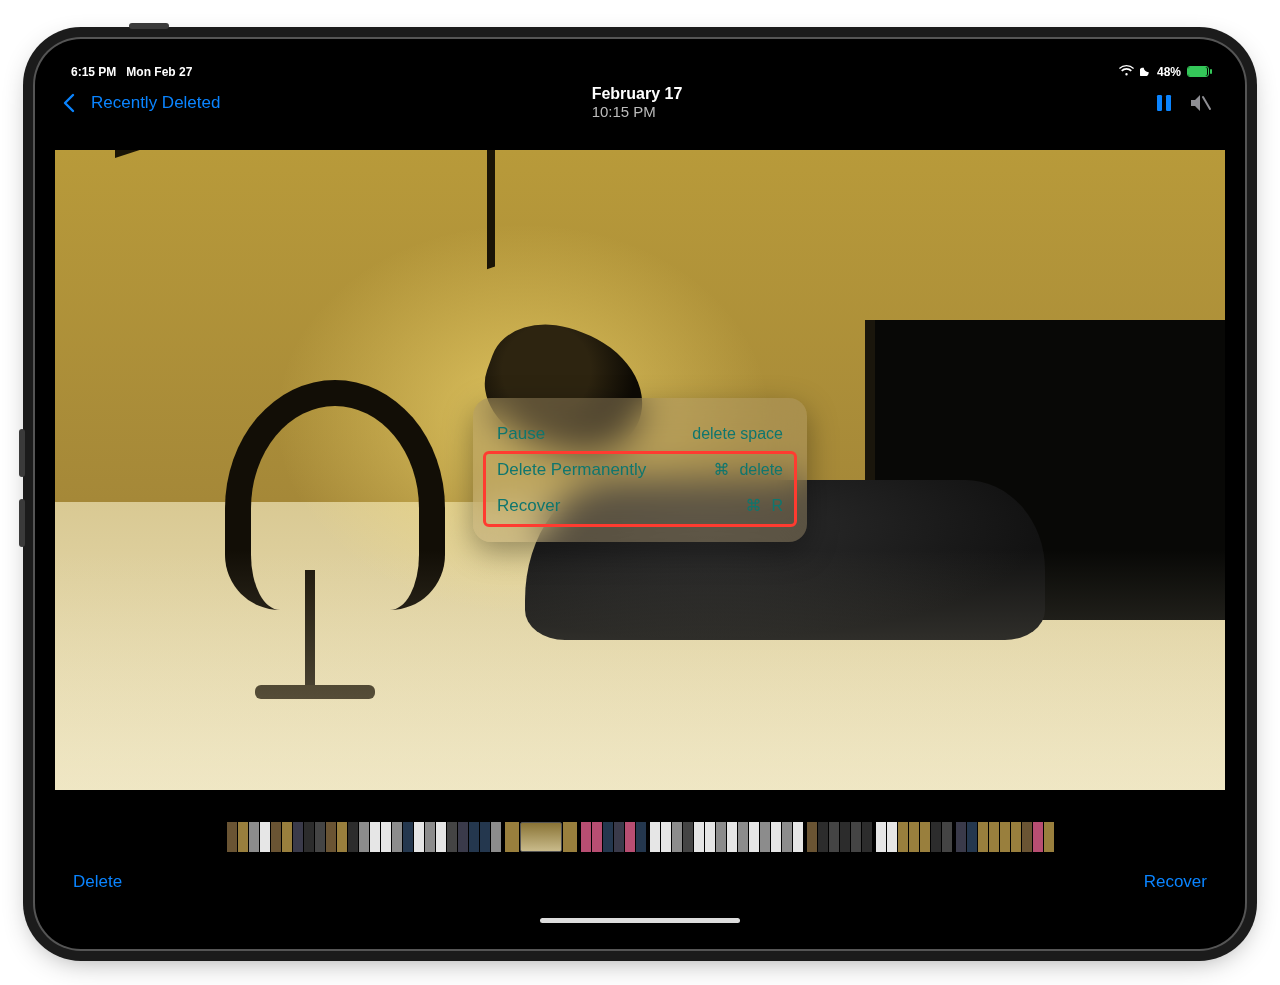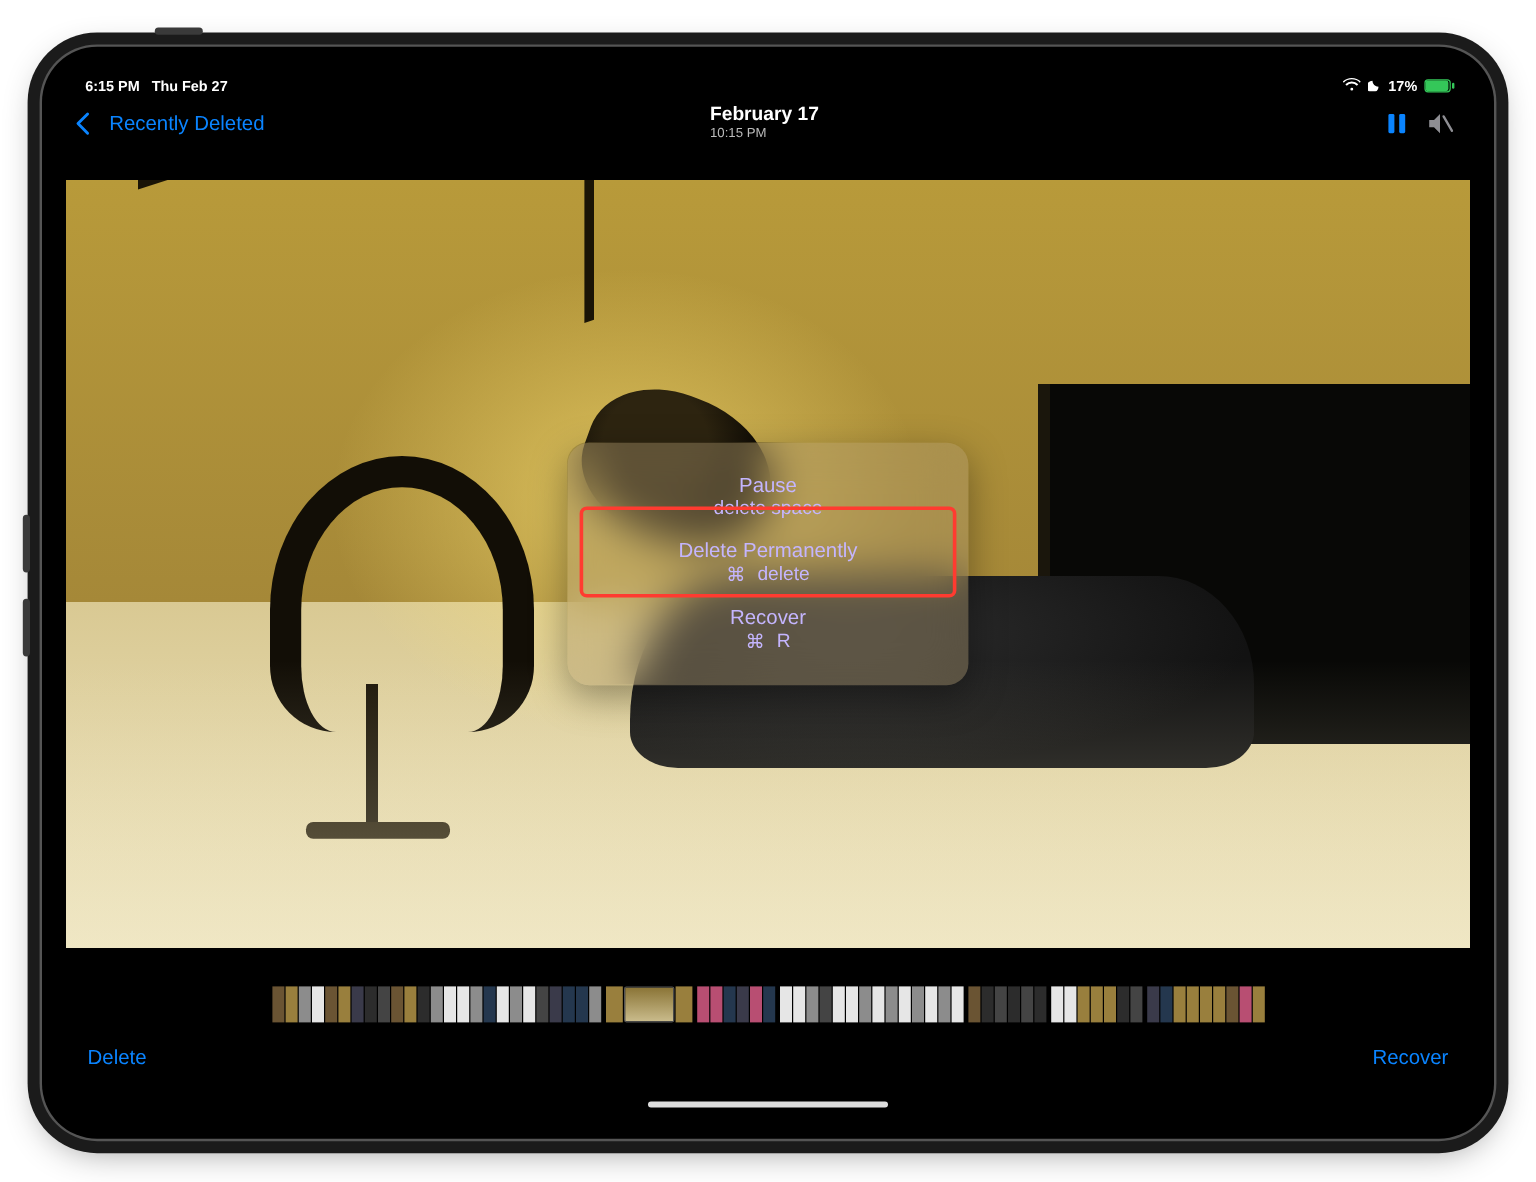--- a/index.html
+++ b/index.html
@@ -56,21 +56,21 @@
 
   
   .navbar{
     display:flex; align-items:center; justify-content:space-between;
     padding:6px 14px 6px 8px; height:44px;
   }
   .nav-left, .nav-right { display:flex; align-items:center; gap:16px; min-width:200px; }
   .nav-right{ justify-content:flex-end; }
   .nav-center{ text-align:left; line-height:1.15;}
   .nav-center .title { font-size:16px; font-weight:600; }
-  .nav-center .sub   { font-size:11px; color:#bbb; }
+  .nav-center .sub   { font-size:15px; color:#bbb; }
   .back-link{ display:flex; align-items:center; color:#0a84ff; font-size:17px; gap:16px;}
   .back-link svg{ stroke:#0a84ff; }
   .icon-btn svg{ display:block; }
 
   
   .photo-area{
     position:relative; width:100%; height:690px;
     background:#000;
     display:flex; align-items:center; justify-content:center;
   }
@@ -105,22 +105,22 @@
   
   .shortcut-panel{
     position:absolute; left:50%; top:50%; transform:translate(-50%,-50%);
     width:334px; padding:18px 0;
     background:rgba(170,150,110,.4);
     backdrop-filter:blur(18px);
     border-radius:18px;
     box-shadow:0 10px 30px rgba(0,0,0,.35);
   }
   .shortcut-row{
-    display:flex; align-items:center;
-    padding:8px 24px; font-size:17px; color:#c4b5fd;flex-direction:column;
+    display:flex; justify-content:space-between; align-items:center;
+    padding:8px 24px; font-size:17px; color:#0f766e;
   }
   .shortcut-row .keys{ display:flex; gap:10px; align-items:center; font-size:16px;}
   .highlight-box{
     position:absolute; left:10px; right:10px; top:53px; height:76px;
     border:3px solid #ff3b30; border-radius:6px; pointer-events:none;
   }
 
   
   .thumb-strip{
     height:44px; display:flex; gap:4px; justify-content:center; align-items:center;
@@ -153,34 +153,34 @@
 <div class="ipad">
   <span class="edge-btn lock"></span>
   <span class="edge-btn vol1"></span>
   <span class="edge-btn vol2"></span>
 
   <div class="screen">
 
     <div class="statusbar">
       <div class="sb-left">
         <span>6:15 PM</span>
-        <span>Thu Feb 27</span>
+        <span>Mon Feb 27</span>
       </div>
       <div class="sb-right">
         <span>
           <svg width="15" height="11" viewBox="0 0 15 11">
               <path d="M7.5 10.5a1.2 1.2 0 1 0 0-2.4 1.2 1.2 0 0 0 0 2.4zM3.3 6.4a6 6 0 0 1 8.4 0l1.2-1.2a7.7 7.7 0 0 0-10.8 0zM.8 3.9a9.5 9.5 0 0 1 13.4 0L15 3A11 11 0 0 0 0 3z" fill="#fff"></path>
             </svg>
         </span>
         <span>
           <svg width="11" height="11" viewBox="0 0 11 11">
               <path d="M8.8 7.3A5 5 0 0 1 3.7 2.2 5 5 0 1 0 8.8 7.3z" fill="#fff"></path>
             </svg>
         </span>
-        <span>17%</span>
+        <span>48%</span>
         <span class="battery-pill">
             <span class="battery-fill"></span>
           </span>
       </div>
     </div>
 
     <div class="navbar">
       <div class="nav-left">
         <div class="back-link">
           <svg width="12" height="20" viewBox="0 0 12 20" fill="none" stroke-width="2.4" stroke-linecap="round" stroke-linejoin="round">

